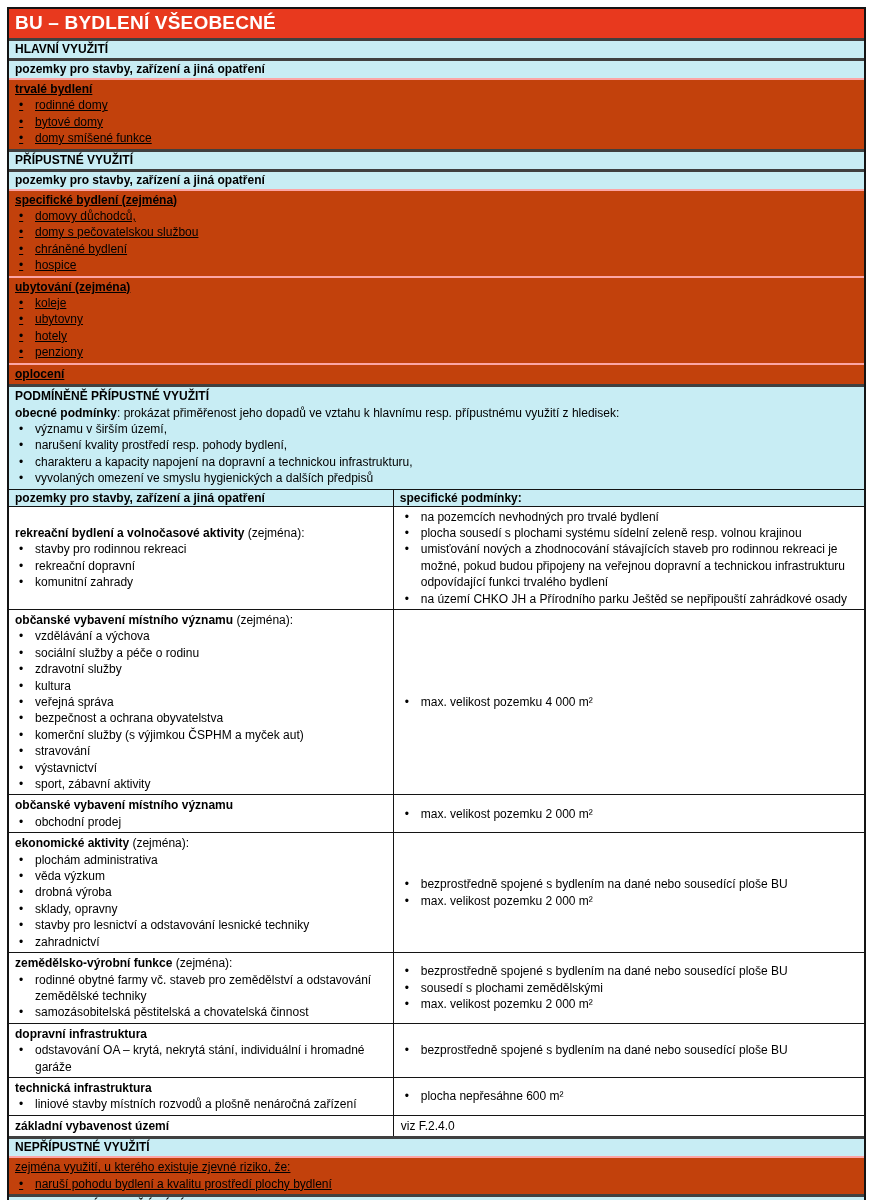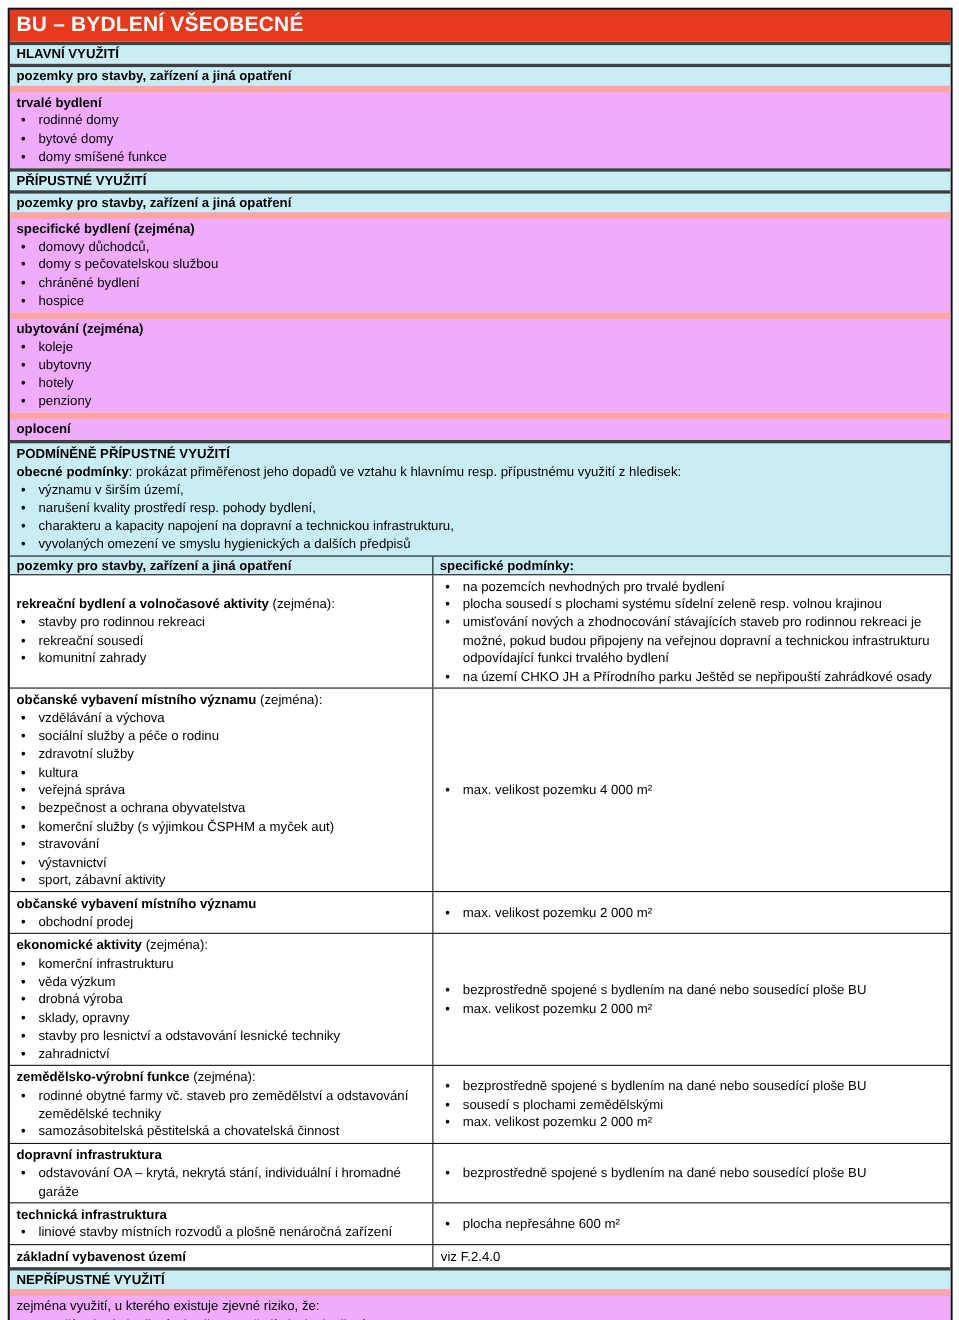--- a/index.html
+++ b/index.html
@@ -19,21 +19,21 @@
     padding: 3px 6px 5px 6px; letter-spacing: 0.2px; line-height: 21px;
   }
 
   .band {
     background: var(--cyan, #c8edf4);
     font-weight: bold; padding: 1px 6px; line-height: 15px;
     border-top: 3px solid #404040;
   }
   .band.sub { line-height: 15px; }
 
-  .group { background: #f0abfc; padding: 1px 6px 2px 6px; border-top: 6px solid #fca5a5; }
+  .group { background: #c2410c; padding: 1px 6px 2px 6px; border-top: 2px solid #fca5a5; text-decoration: underline; }
   .cond  { background: var(--cyan, #c8edf4); padding: 1px 6px 2px 6px; border-top: 3px solid #404040; }
 
   .line { line-height: 16.4px; }
   .g-title { font-weight: bold; }
   .g-plain { font-weight: normal; }
   .suffix { font-weight: normal; }
 
   .bullet { display: flex; padding-left: 4px; }
   .dot { flex: none; width: 16px; text-align: left; }
 
@@ -152,21 +152,21 @@
         </div>
         <div class="r2">
           <div class="cell-l">
             <div class="line"><span class="g-title">rekreační bydlení a volnočasové aktivity</span><span class="suffix"> (zejména):</span></div>
             <div class="line bullet">
               <span class="dot">•</span>
               <span>stavby pro rodinnou rekreaci</span>
             </div>
             <div class="line bullet">
               <span class="dot">•</span>
-              <span>rekreační sousedí</span>
+              <span>rekreační dopravní</span>
             </div>
             <div class="line bullet">
               <span class="dot">•</span>
               <span>komunitní zahrady</span>
             </div>
           </div>
           <div class="cell-r">
             <div class="line bullet">
               <span class="dot">•</span>
               <span>na pozemcích nevhodných pro trvalé bydlení</span>
@@ -249,21 +249,21 @@
               <span class="dot">•</span>
               <span>max. velikost pozemku 2 000 m²</span>
             </div>
           </div>
         </div>
         <div class="r2">
           <div class="cell-l">
             <div class="line"><span class="g-title">ekonomické aktivity</span><span class="suffix"> (zejména):</span></div>
             <div class="line bullet">
               <span class="dot">•</span>
-              <span>komerční infrastrukturu</span>
+              <span>plochám administrativa</span>
             </div>
             <div class="line bullet">
               <span class="dot">•</span>
               <span>věda výzkum</span>
             </div>
             <div class="line bullet">
               <span class="dot">•</span>
               <span>drobná výroba</span>
             </div>
             <div class="line bullet">

